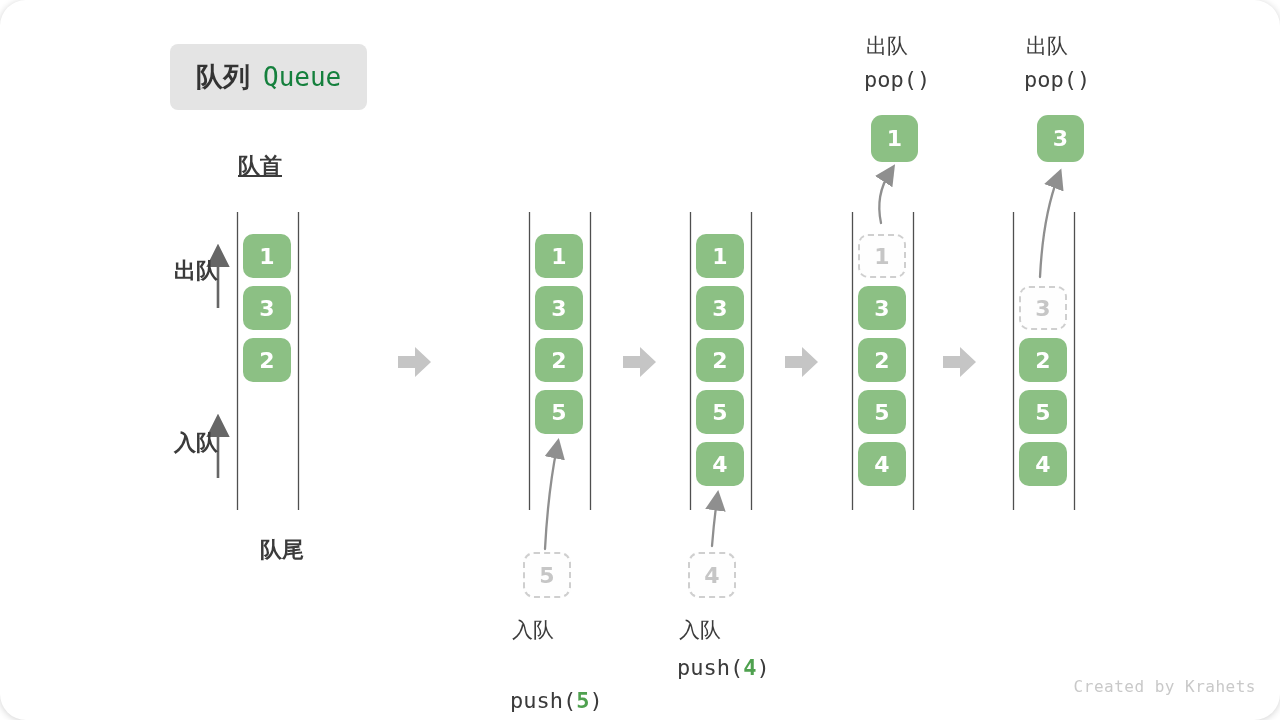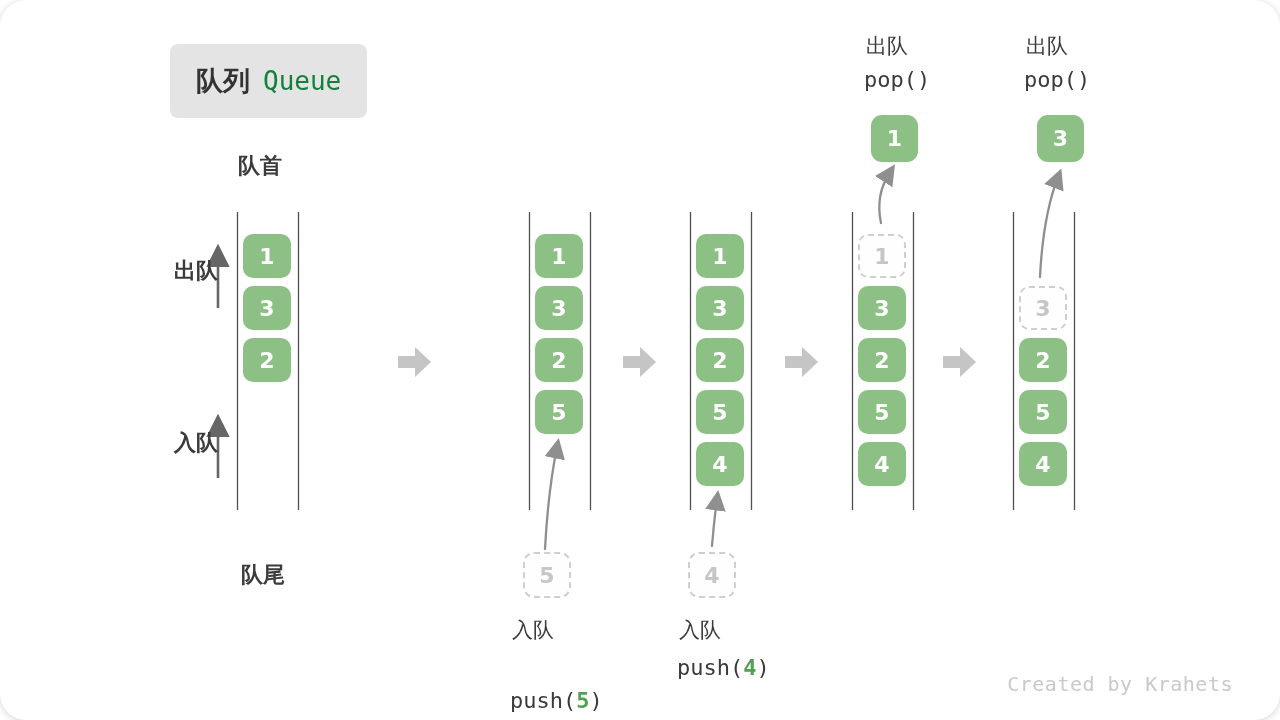--- a/index.html
+++ b/index.html
@@ -5,21 +5,21 @@
   html,body{margin:0;padding:0;background:#fff;}
   .card{
     position:relative;width:1280px;height:720px;background:#ffffff;
     border-radius:26px;box-shadow:0 1px 7px rgba(0,0,0,0.18);
     overflow:hidden;font-family:"Liberation Sans",sans-serif;color:#3b3b3b;
   }
   .layer{position:absolute;left:0;top:0;}
   .abs{position:absolute;}
   
   .badge{
-    left:170px;top:44px;height:74px;background:#e4e4e4;border-radius:8px;
+    left:170px;top:44px;height:66px;background:#e4e4e4;border-radius:8px;
     display:flex;align-items:center;padding:0 26px;gap:13px;
   }
   .badge .zh{font-size:27px;font-weight:bold;color:#333;}
   .badge .en{font-size:26px;font-family:"DejaVu Sans Mono",monospace;color:#15803d;}
   
   .zh-bold{font-size:22px;font-weight:bold;color:#3b3b3b;line-height:1.2;}
   .zh-reg{font-size:21px;color:#3b3b3b;line-height:1.25;}
   .code{font-family:"DejaVu Sans Mono",monospace;font-size:22px;color:#3b3b3b;line-height:1.2;}
   .code .arg{color:#4fa14f;font-weight:bold;}
   
@@ -28,22 +28,22 @@
     display:flex;align-items:center;justify-content:center;
     color:#fff;font-size:22px;font-weight:600;font-family:"DejaVu Sans",sans-serif;
   }
   .float-box{width:47px;height:47px;border-radius:11px;}
   .ghost{
     box-sizing:border-box;background:#fefefe;border:2px dashed #cfcfcf;
     color:#c6c6c6;font-weight:600;
   }
   .pending{width:48px;height:46px;border-radius:11px;}
   .watermark{
-    right:47px;bottom:24px;font-family:"DejaVu Sans Mono",monospace;
-    font-size:20px;color:#c9c9c9;letter-spacing:0.5px;margin-left:36px;
+    right:24px;bottom:24px;font-family:"DejaVu Sans Mono",monospace;
+    font-size:16px;color:#c9c9c9;letter-spacing:0.5px;margin-left:36px;
   }
 </style>
 </head>
 <body>
 
 <div class="card">
 
   <svg class="layer" width="1280" height="720" viewBox="0 0 1280 720">
     <defs>
       <marker id="ah-gray" markerWidth="9" markerHeight="9" refX="5" refY="4.5" orient="auto">
@@ -83,22 +83,22 @@
       <path d="M881,223 Q875,195 890,172" marker-end="url(#ah-gray)"></path>
       <path d="M1040,277 Q1043,216 1058,177" marker-end="url(#ah-gray)"></path>
     </g>
   </svg>
 
   <div class="abs badge">
     <span class="zh">队列</span>
     <span class="en">Queue</span>
   </div>
 
-  <div class="abs zh-bold" style="left:238px;top:153px;">队首</div>
-  <div class="abs zh-bold" style="left:241px;top:537px;margin-top:25px;">队尾</div>
+  <div class="abs zh-bold" style="left:238px;top:153px;text-decoration:underline;">队首</div>
+  <div class="abs zh-bold" style="left:260px;top:537px;">队尾</div>
   <div class="abs zh-bold" style="left:174px;top:258px;">出队</div>
   <div class="abs zh-bold" style="left:174px;top:430px;">入队</div>
 
   <div class="abs box" style="left:243px;top:234px;">1</div>
   <div class="abs box" style="left:243px;top:286px;">3</div>
   <div class="abs box" style="left:243px;top:338px;">2</div>
 
   <div class="abs box" style="left:535px;top:234px;">1</div>
   <div class="abs box" style="left:535px;top:286px;">3</div>
   <div class="abs box" style="left:535px;top:338px;">2</div>

